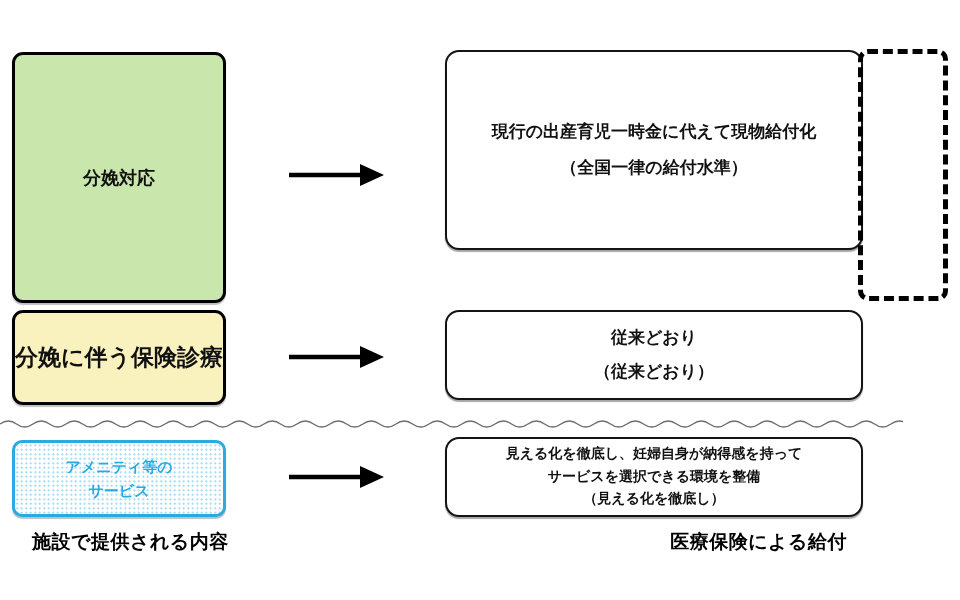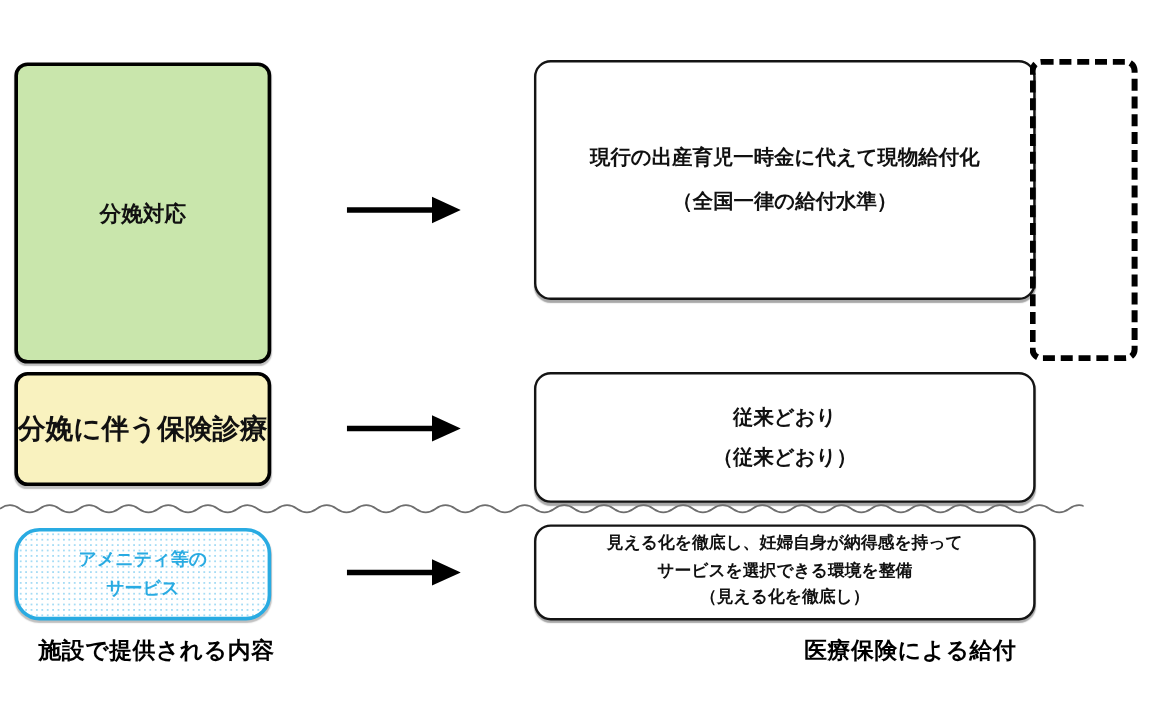--- a/index.html
+++ b/index.html
@@ -8,30 +8,30 @@
     font-family:"Liberation Sans","DejaVu Sans",sans-serif;
     font-weight:700;color:#111;
   }
   .box{position:absolute;box-sizing:border-box;display:flex;flex-direction:column;
        justify-content:center;align-items:center;text-align:center;}
   
   .src{left:12px;width:214px;border:3px solid #000;border-radius:11px;
        box-shadow:0 2px 1px rgba(0,0,0,0.25);}
   .src-green{top:52px;height:251px;background:var(--green);font-size:18px;}
   .src-yellow{top:310px;height:95px;background:var(--yellow);font-size:23px;}
-  .src-blue{top:440px;height:77px;border:3px solid var(--blue);border-radius:21px;
+  .src-blue{top:440px;height:77px;border:3px solid var(--blue);border-radius:10px;
        color:var(--blue);font-size:15px;line-height:1.55;
        background-color:#fff;
        background-image:radial-gradient(circle,var(--bluedot) 1px,rgba(255,255,255,0) 1.15px);
        background-size:4.5px 4.5px;}
   
   .res{left:445px;width:418px;background:#fff;border:2px solid #141414;border-radius:14px;
        box-shadow:0 2px 1px rgba(0,0,0,0.35);}
   .res-1{top:50px;height:200px;font-size:17px;line-height:2.1;}
-  .res-2{top:310px;height:109px;font-size:17px;line-height:2.0;}
+  .res-2{top:310px;height:90px;font-size:17px;line-height:2.0;}
   .res-3{top:437px;height:80px;font-size:14px;line-height:1.62;font-family:Liberation Mono, monospace;}
   
   .dashed{position:absolute;left:858px;top:49px;width:90px;height:252px;box-sizing:border-box;
        border:5px dashed #000;border-radius:10px;background:transparent;}
   
   .arrow{position:absolute;left:289px;width:95px;height:26px;}
   .arrow-1{top:162px;} .arrow-2{top:344px;} .arrow-3{top:464px;}
   
   .wave{position:absolute;left:0;top:418px;width:903px;height:12px;}
   

